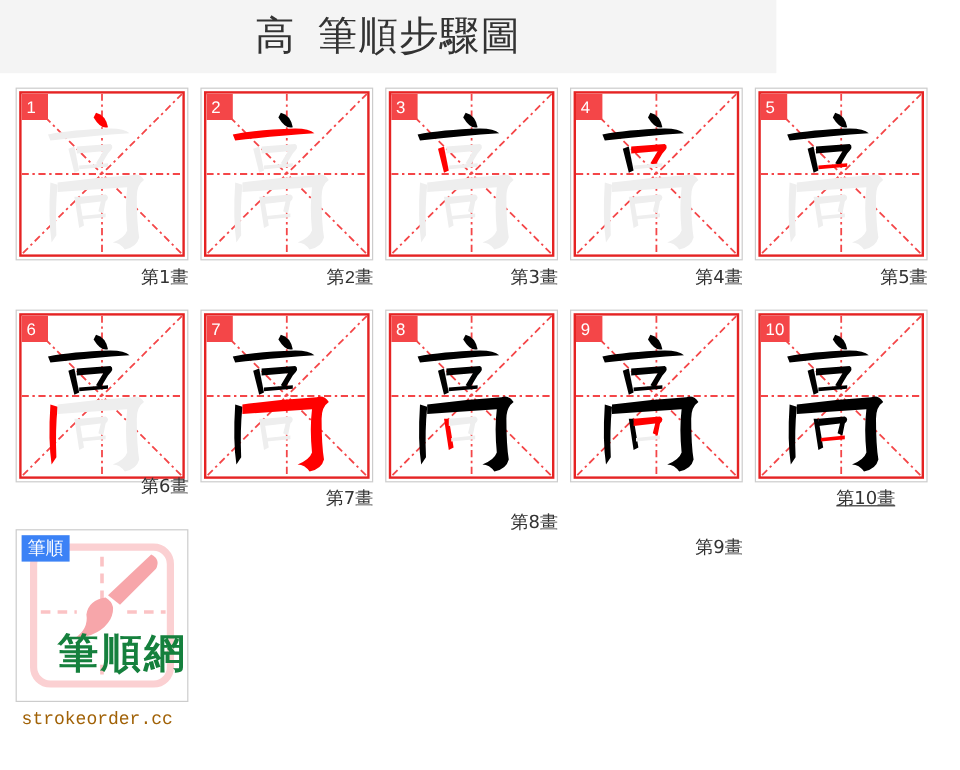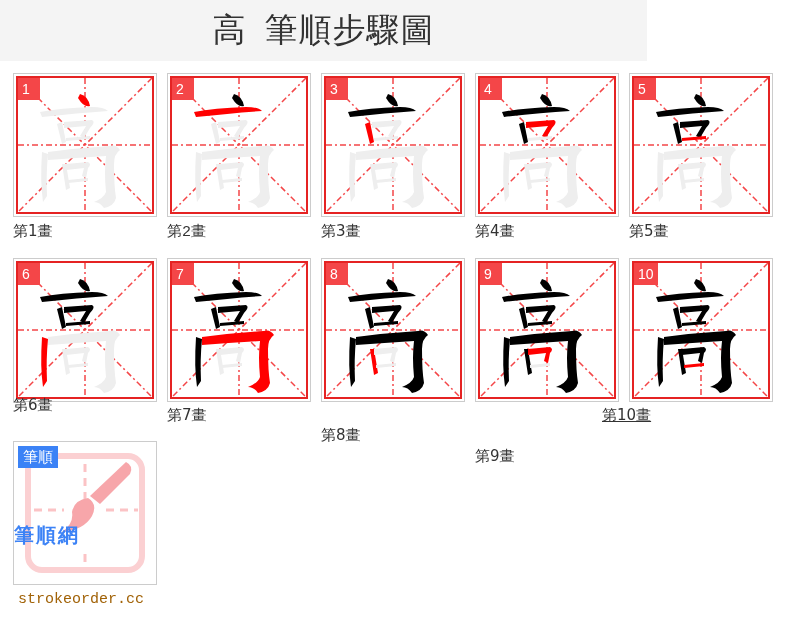--- a/index.html
+++ b/index.html
@@ -5,24 +5,24 @@
   html,body{margin:0;padding:0;background:#fff;}
   body{width:800px;height:642px;position:relative;overflow:hidden;font-family:"DejaVu Sans","Liberation Sans",sans-serif;}
   .header{position:absolute;left:0;top:0;width:647px;height:61px;background:#f4f4f4;display:flex;align-items:center;justify-content:center;}
   .header h1{margin:0;font-size:33px;font-weight:normal;color:#333;letter-spacing:1px;}
   .header h1 .char{margin-right:18px;}
   .card{position:absolute;width:142px;height:142px;border:1px solid #ccc;background:#fff;box-sizing:content-box;}
   .card .inner{position:absolute;left:2px;top:2px;width:134px;height:134px;border:2px solid #e52323;overflow:hidden;background:#fff;}
   .card svg.grid{position:absolute;left:0;top:0;width:134px;height:134px;}
   .card .num{position:absolute;left:0;top:0;height:22px;min-width:22px;padding:0 4px;box-sizing:border-box;background:#f44648;color:#fff;font-size:14px;line-height:22px;font-family:"Liberation Sans",sans-serif;}
   .card .glyph{position:absolute;left:0;top:0;width:134px;height:134px;}
-  .caption{position:absolute;width:144px;text-align:left;font-size:15px;color:#333;}
+  .caption{position:absolute;width:144px;text-align:right;font-size:15px;color:#333;}
   .logo-card{position:absolute;left:13px;top:441px;width:142px;height:142px;border:1px solid #ccc;background:#fff;}
   .logo-tag{position:absolute;left:4px;top:4px;background:#3b82f6;color:#fff;font-size:15px;padding:0 5px;line-height:22px;}
-  .logo-text{position:absolute;left:0;width:142px;top:80px;text-align:left;font-size:20px;font-weight:bold;color:#3b82f6;letter-spacing:2px;}
+  .logo-text{position:absolute;left:0;width:142px;top:80px;text-align:right;font-size:34px;font-weight:bold;color:#15803d;letter-spacing:2px;}
   .site{position:absolute;left:18px;top:591px;font-family:Liberation Mono, monospace;font-size:15px;color:#a16207;}
 </style>
 </head>
 <body>
 
 <div class="header">
   <h1><span class="char">高</span><span>筆順步驟圖</span></h1>
 </div>
 
 <div id="cards">

